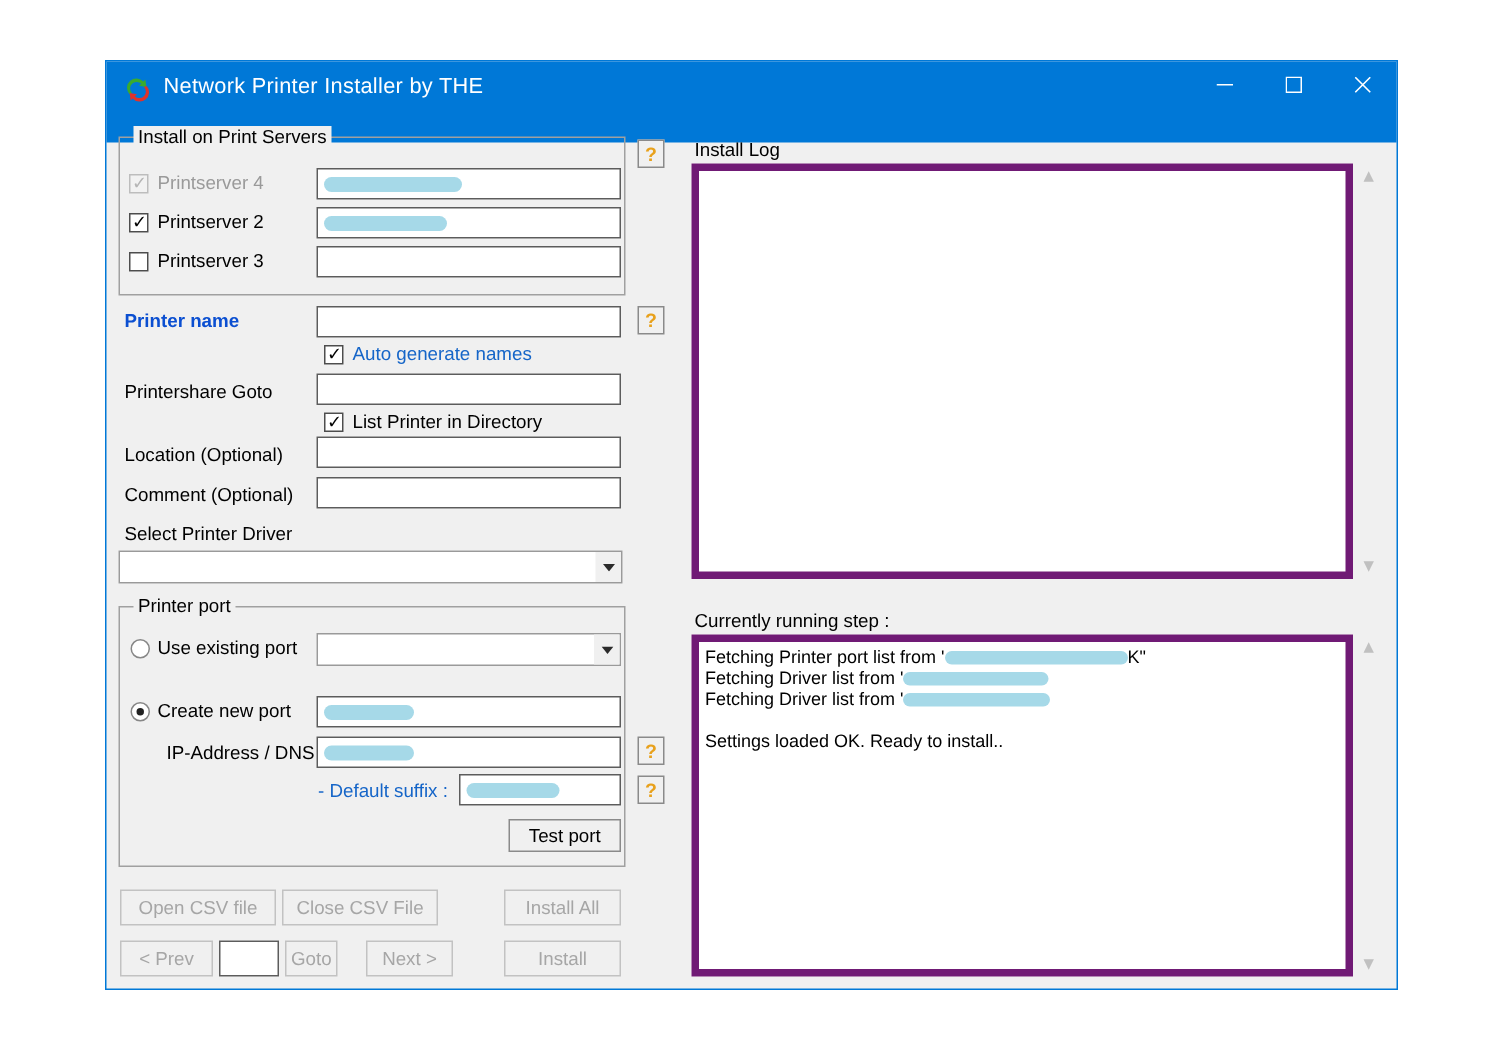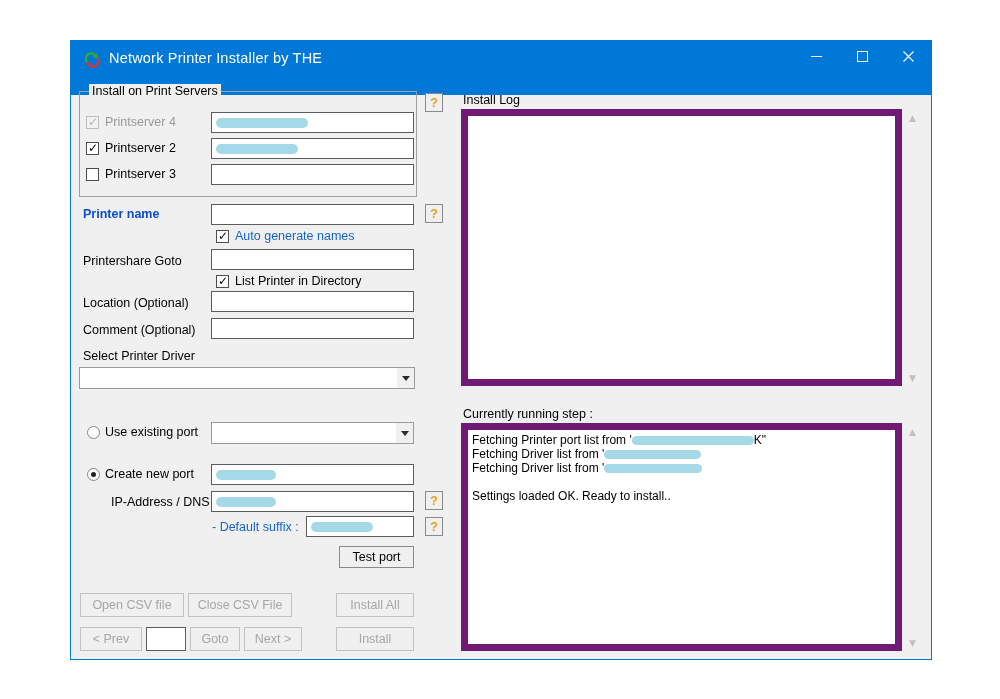--- a/index.html
+++ b/index.html
@@ -157,21 +157,21 @@
   .redact {
     position: absolute;
     background: #a6d9e8;
     border-radius: 5px;
   }
 
   
   .logbox {
     position: absolute;
     background: #ffffff;
-    border: 7px solid #701a75;
+    border: 5px solid #701a75;
     box-sizing: border-box;
     overflow: hidden;
   }
   .logline {
     position: absolute;
     font-size: 12px;
     color: #000000;
     white-space: nowrap;
   }
 
@@ -272,20 +272,23 @@
 
   <div class="lbl" style="left:12px; top:308px;">Select Printer Driver</div>
   <div class="combo" style="left:8px; top:326px; width:336px; height:22px;">
     <div class="combo-arrow">
       <svg width="8" height="5" viewBox="0 0 8 5">
           <path d="M0 0 L8 0 L4 5 Z" fill="#2b2b2b"></path>
         </svg>
     </div>
   </div>
 
+  <div class="grp" style="left:8px; top:363px; width:338px; height:174px;">
+    <div class="grp-title">Printer port</div>
+  </div>
 
   <div class="radio" style="left:16px; top:385px;"></div>
   <div class="lbl" style="left:34px; top:384px;">Use existing port</div>
   <div class="combo" style="left:140px; top:381px; width:203px; height:22px;">
     <div class="combo-arrow">
       <svg width="8" height="5" viewBox="0 0 8 5">
           <path d="M0 0 L8 0 L4 5 Z" fill="#2b2b2b"></path>
         </svg>
     </div>
   </div>
@@ -311,21 +314,21 @@
   <div class="helpbtn" style="left:354px; top:476px;">?</div>
 
   <div class="btn" style="left:268px; top:505px; width:75px; height:22px;">Test port</div>
 
   <div class="btn disabled" style="left:9px;   top:552px; width:104px; height:24px;">Open CSV file</div>
   <div class="btn disabled" style="left:117px; top:552px; width:104px; height:24px;">Close CSV File</div>
   <div class="btn disabled" style="left:265px; top:552px; width:78px;  height:24px;">Install All</div>
 
   <div class="btn disabled" style="left:9px; top:586px; width:62px; height:24px;text-align:right;">&lt; Prev</div>
   <div class="tbox" style="left:75px; top:586px; width:40px; height:24px;"></div>
-  <div class="btn disabled" style="left:119px; top:586px; width:50px; height:24px;">Goto</div>
+  <div class="btn disabled" style="left:119px; top:586px; width:35px; height:24px;">Goto</div>
   <div class="btn disabled" style="left:173px; top:586px; width:58px; height:24px;">Next &gt;</div>
   <div class="btn disabled" style="left:265px; top:586px; width:78px; height:24px;">Install</div>
 
   <div class="lbl" style="left:392px; top:52px;">Install Log</div>
   <div class="logbox" style="left:390px; top:68px; width:441px; height:277px;"></div>
   <div class="sbar" style="left:833px; top:68px; height:277px;">
     <div class="sarrow" style="top:0px;">▲</div>
     <div class="sarrow" style="bottom:0px; top:auto;">▼</div>
   </div>
 

